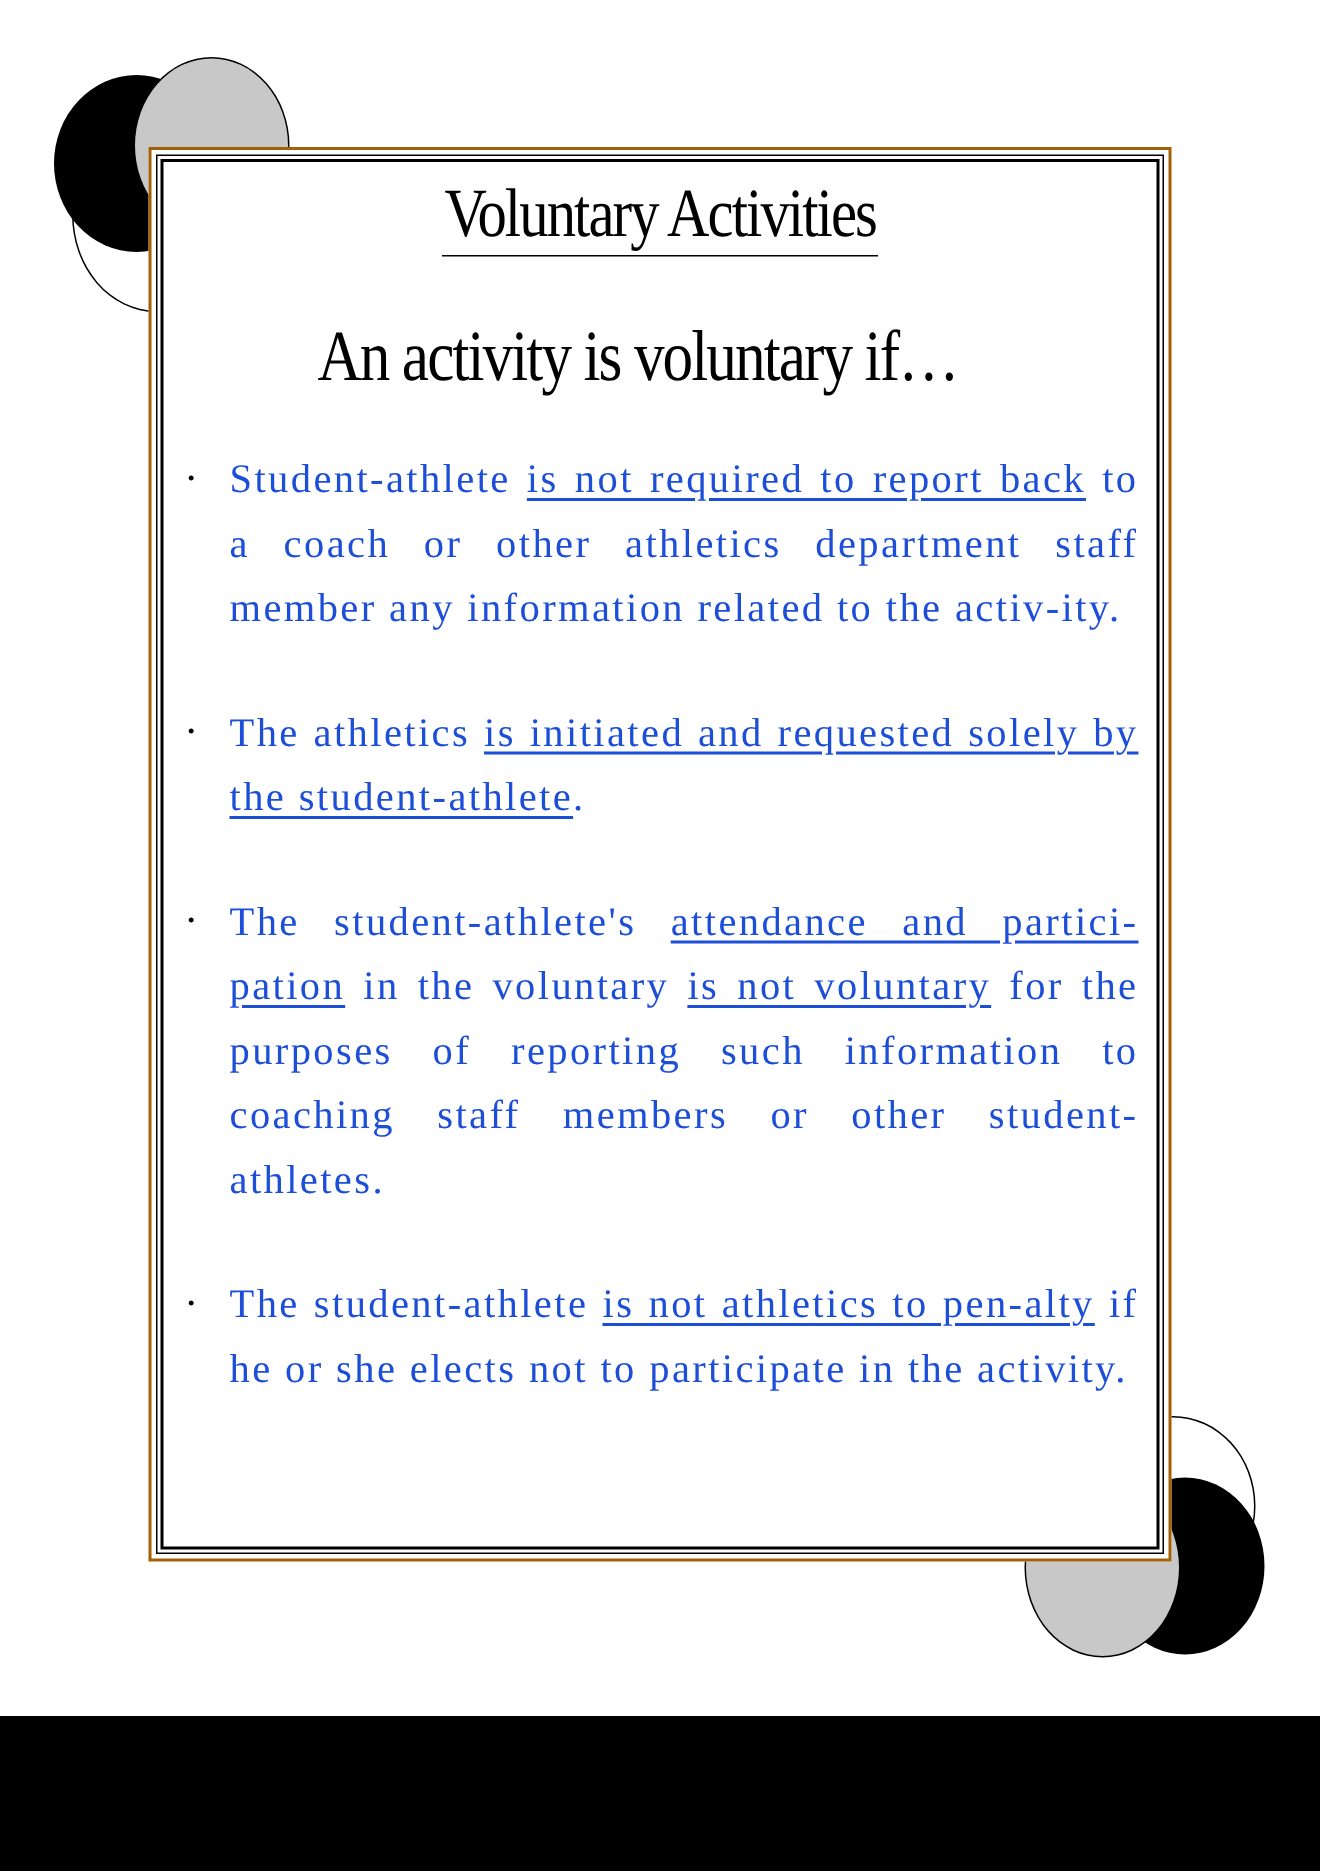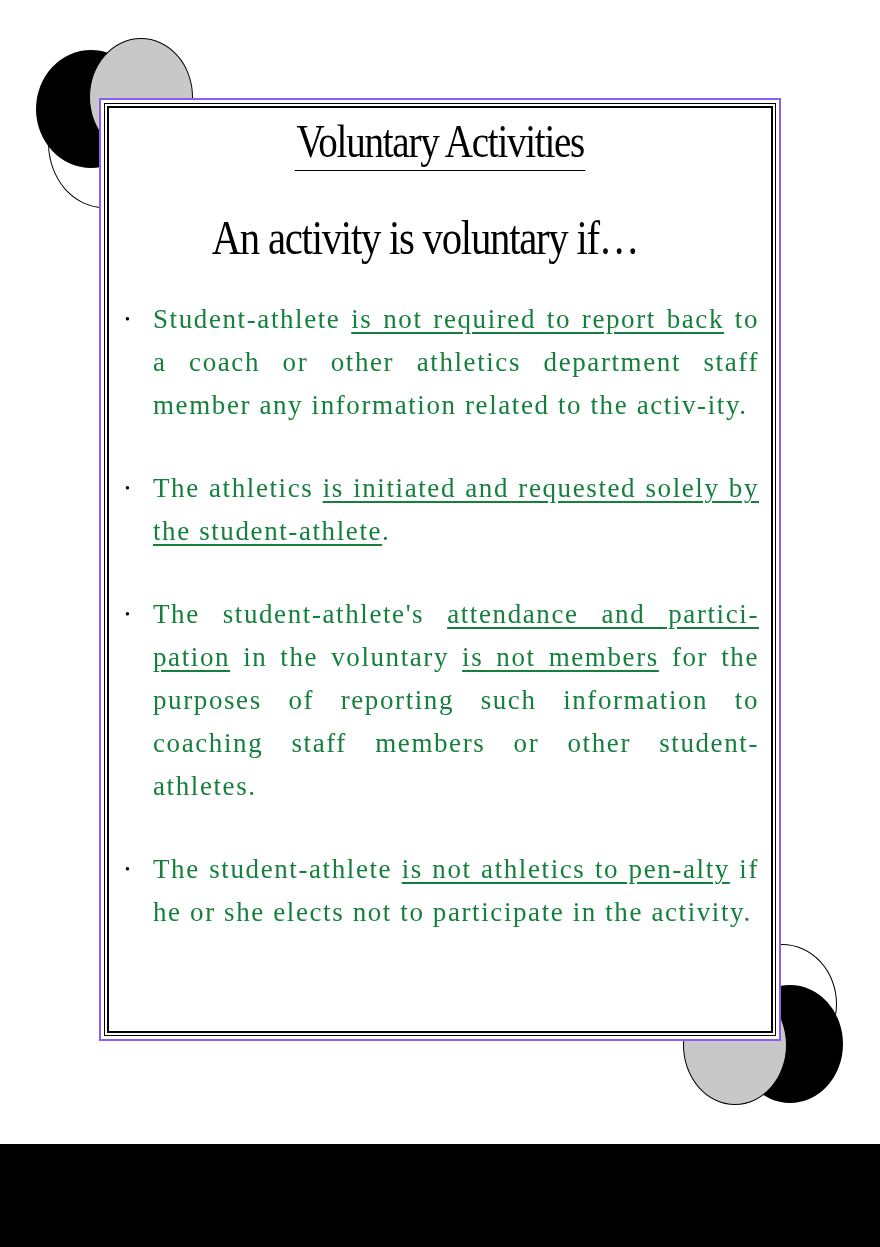--- a/index.html
+++ b/index.html
@@ -8,33 +8,33 @@
   
   .tl-outline { left:48px; top:78px; width:112px; height:130px; border:1px solid #000; background:#fff; }
   .tl-black { left:36px; top:50px; width:110px; height:118px; background:#000; }
   .tl-gray { left:89px; top:38px; width:104px; height:118px; background:#c8c8c8; border:1px solid #000; }
   
   .br-outline { left:727px; top:944px; width:110px; height:120px; border:1px solid #000; background:#fff; }
   .br-black { left:737px; top:985px; width:106px; height:118px; background:#000; }
   .br-gray { left:683px; top:985px; width:104px; height:120px; background:#c8c8c8; border:1px solid #000; }
 
   .frame { position:absolute; left:99px; top:98px; width:682px; height:943px; box-sizing:border-box;
-           border:2px solid #8b5cf6; background:#fff; padding:3px; }
+           border:2px solid #a16207; background:#fff; padding:3px; }
   .frame-inner1 { width:100%; height:100%; box-sizing:border-box; border:1px solid #000; padding:2px; }
   .frame-inner2 { width:100%; height:100%; box-sizing:border-box; border:2px solid #000; position:relative; }
 
   .title { position:absolute; left:0; right:0; top:8px; text-align:center; }
   .title span { font-family:"Liberation Serif", serif; font-size:46px; letter-spacing:-1.5px; display:inline-block;
                 border-bottom:1.5px solid #000; padding:0 2px 2px; line-height:52px; transform:scaleX(0.85); transform-origin:center; }
   .subtitle { position:absolute; left:0; right:0; top:100px; text-align:center; font-size:48px; letter-spacing:-1.5px; transform:scaleX(0.85); transform-origin:center; line-height:60px; margin-left:-30px; }
 
   .list { position:absolute; left:10px; right:12px; top:190px; }
   .item { position:relative; padding-left:34px; margin-bottom:40px; }
   .bullet { position:absolute; left:6px; top:0; font-size:14px; line-height:43px; }
-  .text { font-size:27px; line-height:43px; letter-spacing:1.6px; text-align:justify; color:#15803d; }
+  .text { font-size:27px; line-height:43px; letter-spacing:1.6px; text-align:justify; color:#1d4ed8; }
   .text u { text-decoration:underline; text-underline-offset:4px; text-decoration-thickness:1.5px; }
 
   .bottom-band { position:absolute; left:0; top:1144px; width:880px; height:103px; background:#000; }
 </style>
 </head>
 <body>
 
 <div class="circle tl-outline"></div>
 <div class="circle tl-black"></div>
 <div class="circle tl-gray"></div>
@@ -55,21 +55,21 @@
         <div class="item">
           <span class="bullet">•</span>
           <div class="text"><span>Student-athlete </span><u>is not required to report back</u><span> to a coach or other athletics department staff member any information related to the activ-ity.</span></div>
         </div>
         <div class="item">
           <span class="bullet">•</span>
           <div class="text"><span>The athletics </span><u>is initiated and requested solely by the student-athlete</u><span>.</span></div>
         </div>
         <div class="item">
           <span class="bullet">•</span>
-          <div class="text"><span>The student-athlete's </span><u>attendance and partici-pation</u><span> in the voluntary </span><u>is not members</u><span> for the purposes of reporting such information to coaching staff members or other student-athletes.</span></div>
+          <div class="text"><span>The student-athlete's </span><u>attendance and partici-pation</u><span> in the voluntary </span><u>is not voluntary</u><span> for the purposes of reporting such information to coaching staff members or other student-athletes.</span></div>
         </div>
         <div class="item">
           <span class="bullet">•</span>
           <div class="text"><span>The student-athlete </span><u>is not athletics to pen-alty</u><span> if he or she elects not to participate in the activity.</span></div>
         </div>
       </div>
     </div>
   </div>
 </div>
 

